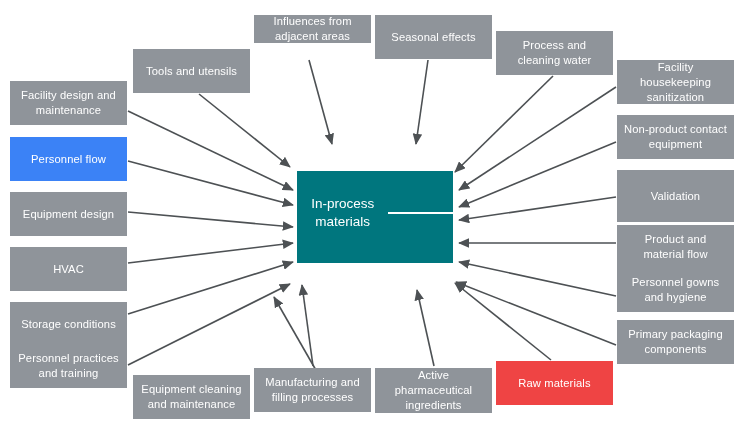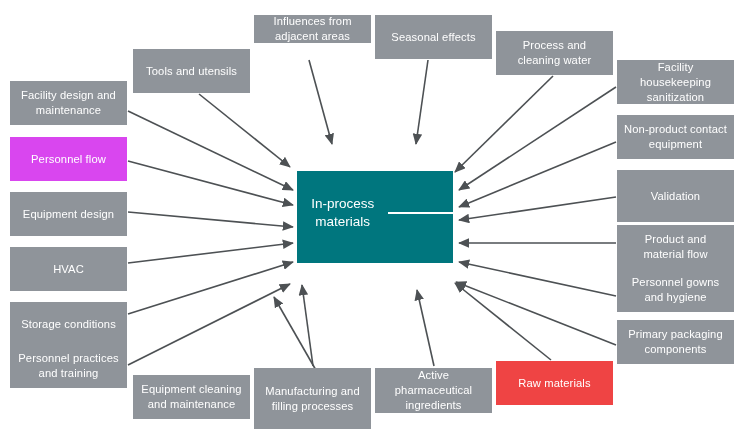--- a/index.html
+++ b/index.html
@@ -112,21 +112,21 @@
         <line x1="434" y1="366" x2="417" y2="290" stroke="#4d5154" stroke-width="1.6" marker-end="url(#arrowhead)"></line>
         <line x1="551" y1="360" x2="455" y2="283" stroke="#4d5154" stroke-width="1.6" marker-end="url(#arrowhead)"></line>
       </g>
   </svg>
 
   <div id="node-layer">
       <div class="node-box" style="left: 10px; top: 81px; width: 117px; height: 44px; background: rgb(143, 148, 154); color: rgb(255, 255, 255);">
         <span class="node-label">Facility design and
 maintenance</span>
       </div>
-      <div class="node-box" style="left: 10px; top: 137px; width: 117px; height: 44px; background: #d946ef; color: rgb(255, 255, 255);">
+      <div class="node-box" style="left: 10px; top: 137px; width: 117px; height: 44px; background: #3b82f6; color: rgb(255, 255, 255);">
         <span class="node-label">Personnel flow</span>
       </div>
       <div class="node-box" style="left: 10px; top: 192px; width: 117px; height: 44px; background: rgb(143, 148, 154); color: rgb(255, 255, 255);">
         <span class="node-label">Equipment design</span>
       </div>
       <div class="node-box" style="left: 10px; top: 247px; width: 117px; height: 44px; background: rgb(143, 148, 154); color: rgb(255, 255, 255);">
         <span class="node-label">HVAC</span>
       </div>
       <div class="node-box" style="left: 10px; top: 302px; width: 117px; height: 44px; background: rgb(143, 148, 154); color: rgb(255, 255, 255);">
         <span class="node-label">Storage conditions</span>
@@ -169,21 +169,21 @@
 and hygiene</span>
       </div>
       <div class="node-box" style="left: 617px; top: 320px; width: 117px; height: 44px; background: rgb(143, 148, 154); color: rgb(255, 255, 255);">
         <span class="node-label">Primary packaging
 components</span>
       </div>
       <div class="node-box" style="left: 133px; top: 375px; width: 117px; height: 44px; background: rgb(143, 148, 154); color: rgb(255, 255, 255);">
         <span class="node-label">Equipment cleaning
 and maintenance</span>
       </div>
-      <div class="node-box" style="left: 254px; top: 368px; width: 117px; height: 61px; background: rgb(143, 148, 154); color: rgb(255, 255, 255);">
+      <div class="node-box" style="left: 254px; top: 368px; width: 117px; height: 44px; background: rgb(143, 148, 154); color: rgb(255, 255, 255);">
         <span class="node-label">Manufacturing and
 filling processes</span>
       </div>
       <div class="node-box" style="left: 375px; top: 368px; width: 117px; height: 45px; background: rgb(143, 148, 154); color: rgb(255, 255, 255);">
         <span class="node-label">Active pharmaceutical
 ingredients</span>
       </div>
       <div class="node-box" style="left: 496px; top: 361px; width: 117px; height: 44px; background: #ef4444; color: rgb(255, 255, 255);">
         <span class="node-label">Raw materials</span>
       </div>

